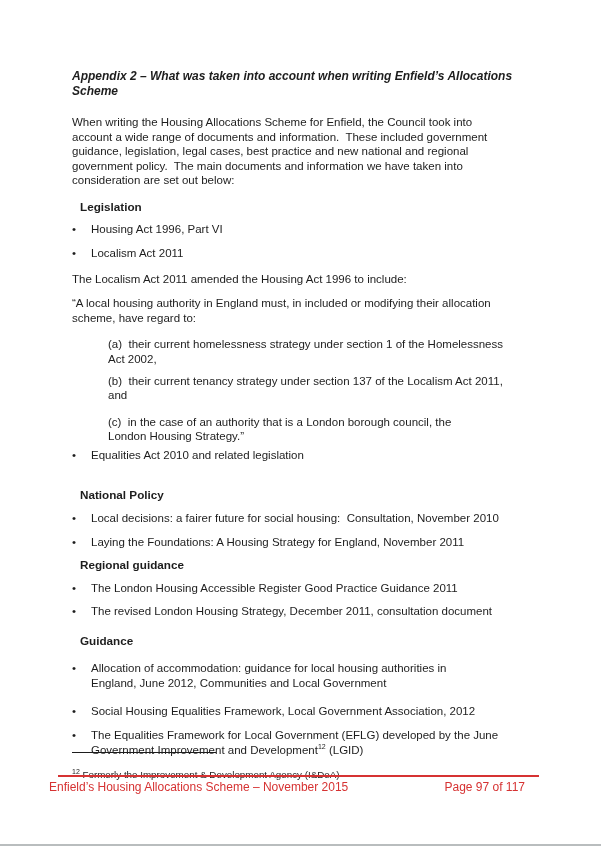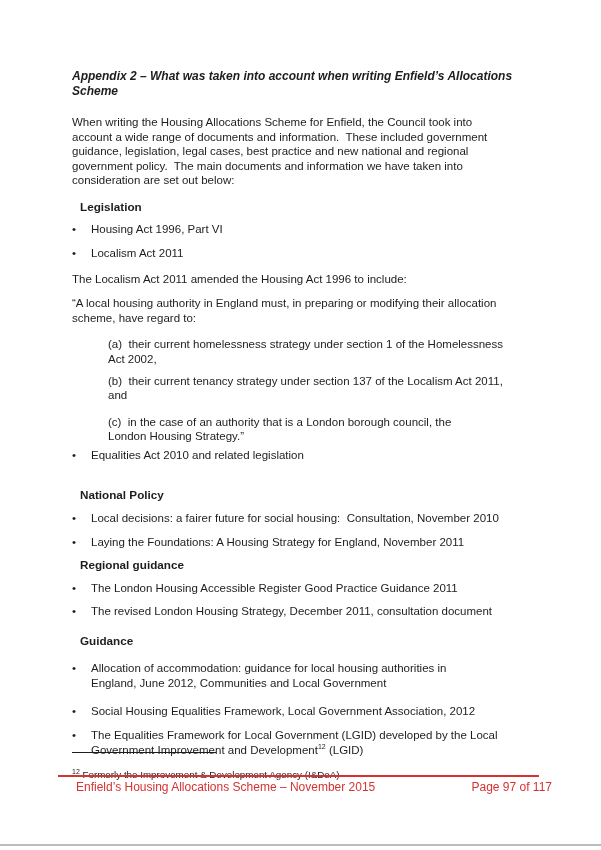--- a/index.html
+++ b/index.html
@@ -90,21 +90,21 @@
   .footer-rule {
     position: absolute;
     left: 58px;
     top: 775px;
     width: 481px;
     height: 2px;
     background: #d63232;
   }
   .footer-row {
     position: absolute;
-    left: 76px;
+    left: 49px;
     top: 780px;
     width: 476px;
     display: flex;
     justify-content: space-between;
     font-size: 12px;
     line-height: 15px;
     color: #d63232;
   }
   .page-bottom-edge {
     position: absolute;
@@ -136,21 +136,21 @@
       <span class="dot">•</span>
       <span class="bt">Housing Act 1996, Part VI</span>
     </div>
     <div class="bullet mt9">
       <span class="dot">•</span>
       <span class="bt">Localism Act 2011</span>
     </div>
 
     <p class="body-para mt11">The Localism Act 2011 amended the Housing Act 1996 to include:</p>
 
-    <p class="body-para mt10">“A local housing authority in England must, in preparing or modifying their allocation
+    <p class="body-para mt10">“A local housing authority in England must, in included or modifying their allocation
 scheme, have regard to:</p>
 
     <p class="body-para quote-item mt6">(a)  their current homelessness strategy under section 1 of the Homelessness
 Act 2002,</p>
     <p class="body-para quote-item mt7">(b)  their current tenancy strategy under section 137 of the Localism Act 2011,
 and</p>
     <p class="body-para quote-item mt6">(c)  in the case of an authority that is a London borough council, the
 London Housing Strategy.”</p>
 
     <div class="bullet mt4">
@@ -186,21 +186,21 @@
       <span class="dot">•</span>
       <span class="bt">Allocation of accommodation: guidance for local housing authorities in
 England, June 2012, Communities and Local Government</span>
     </div>
     <div class="bullet mt13">
       <span class="dot">•</span>
       <span class="bt">Social Housing Equalities Framework, Local Government Association, 2012</span>
     </div>
     <div class="bullet mt10 eflg">
       <span class="dot">•</span>
-      <span class="bt"><span>The Equalities Framework for Local Government (LGID) developed by the Local
+      <span class="bt"><span>The Equalities Framework for Local Government (EFLG) developed by the June
 Government Improvement and Development</span><sup>12</sup><span> (LGID)</span></span>
     </div>
 
   </div>
 
   <div class="footnote-sep"></div>
 
   <p class="footnote"><sup>12</sup><span> Formerly the Improvement &amp; Development Agency (I&amp;DeA)</span></p>
 
   <div class="footer-rule"></div>

